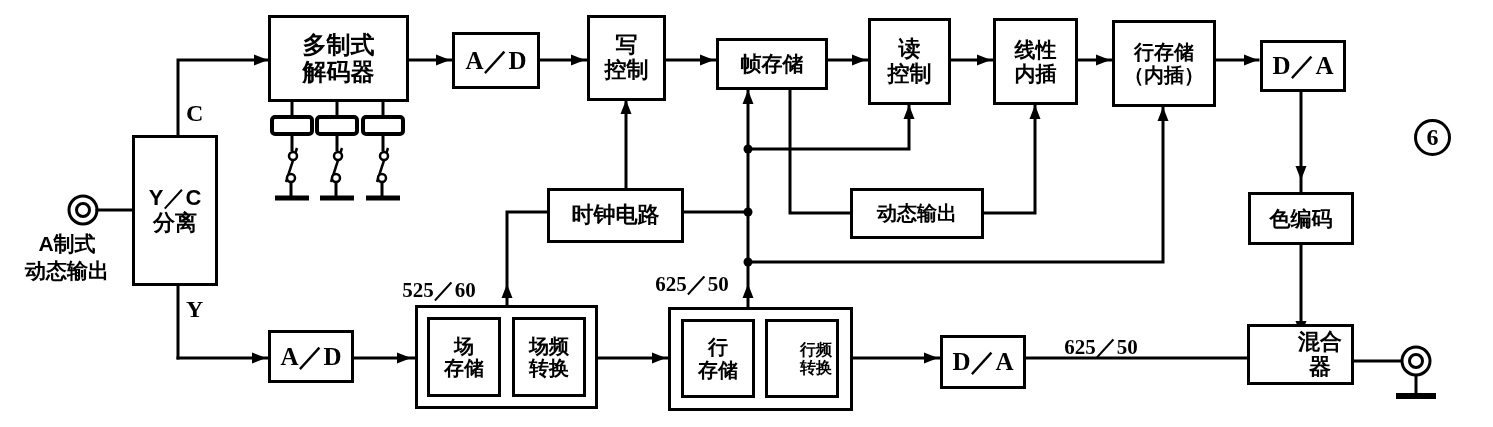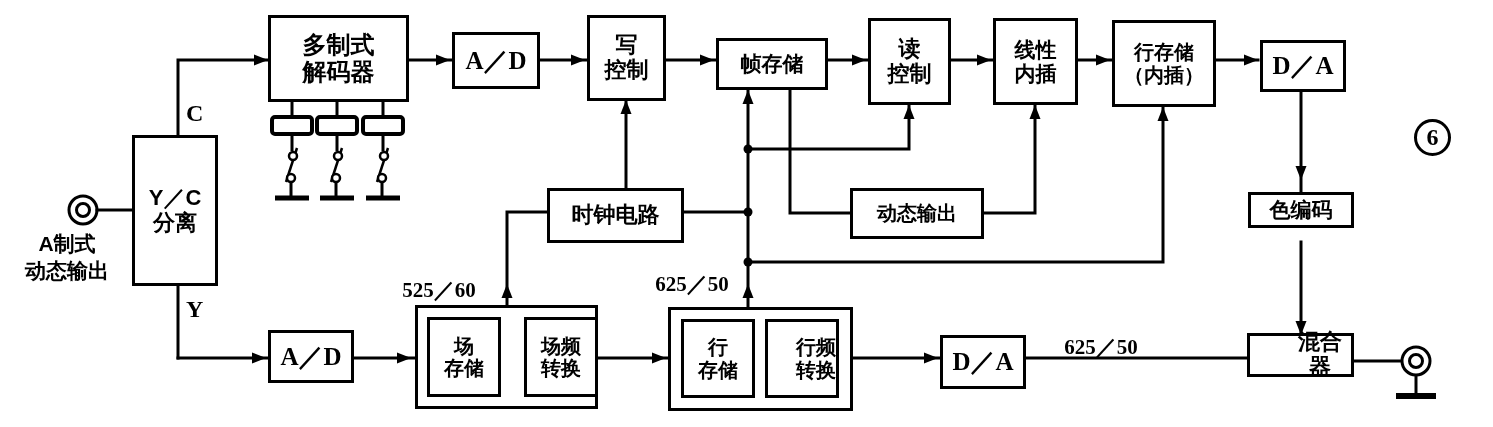--- a/index.html
+++ b/index.html
@@ -118,35 +118,35 @@
   <div class="box" style="left:868px;top:18px;width:83px;height:87px;font-size:22px;">读
 控制</div>
   <div class="box" style="left:1112px;top:20px;width:104px;height:87px;font-size:20px;">行存储
 （内插）</div>
   <div class="box" style="left:993px;top:18px;width:85px;height:87px;font-size:21px;">线性
 内插</div>
   <div class="box serif" style="left:1260px;top:40px;width:86px;height:52px;font-size:25px;">D／A</div>
 
   <div class="box" style="left:547px;top:188px;width:137px;height:55px;font-size:22px;">时钟电路</div>
   <div class="box" style="left:850px;top:188px;width:134px;height:51px;font-size:20px;">动态输出</div>
-  <div class="box" style="left:1248px;top:192px;width:106px;height:36px;font-size:21px;">色编码</div>
+  <div class="box" style="left:1248px;top:192px;width:106px;height:53px;font-size:21px;">色编码</div>
 
   <div class="box serif" style="left:268px;top:330px;width:86px;height:53px;font-size:25px;">A／D</div>
   <div class="cont" style="left:415px;top:305px;width:183px;height:104px;"></div>
   <div class="box" style="left:427px;top:317px;width:74px;height:80px;font-size:20px;">场
 存储</div>
-  <div class="box" style="left:512px;top:317px;width:74px;height:80px;font-size:20px;margin-left:12px;">场频
+  <div class="box" style="left:512px;top:317px;width:74px;height:80px;font-size:20px;">场频
 转换</div>
   <div class="cont" style="left:668px;top:307px;width:185px;height:104px;"></div>
   <div class="box" style="left:681px;top:319px;width:74px;height:79px;font-size:20px;">行
 存储</div>
-  <div class="box" style="left:765px;top:319px;width:74px;height:79px;font-size:20px;padding-left:28px;">行频
+  <div class="box" style="left:765px;top:319px;width:74px;height:79px;font-size:16px;padding-left:28px;">行频
 转换</div>
   <div class="box serif" style="left:940px;top:335px;width:86px;height:54px;font-size:25px;">D／A</div>
-  <div class="box" style="left:1247px;top:333px;width:107px;height:44px;font-size:22px;padding-left:39px;">混合器</div>
+  <div class="box" style="left:1247px;top:324px;width:107px;height:61px;font-size:22px;padding-left:39px;">混合器</div>
 
   <div class="lbl" style="left:8px;top:230px;width:118px;font-size:21px;line-height:1.3;">A制式
 动态输出</div>
   <div class="lbl serif" style="left:186px;top:100px;font-size:24px;">C</div>
   <div class="lbl serif" style="left:186px;top:296px;font-size:24px;">Y</div>
   <div class="lbl serif" style="left:384px;top:276px;width:110px;font-size:21px;">525／60</div>
   <div class="lbl serif" style="left:638px;top:270px;width:108px;font-size:21px;">625／50</div>
   <div class="lbl serif" style="left:1046px;top:333px;width:110px;font-size:21px;">625／50</div>
   <div class="fig" style="left:1414px;top:119px;width:37px;height:37px;font-size:24px;">6</div>
 

